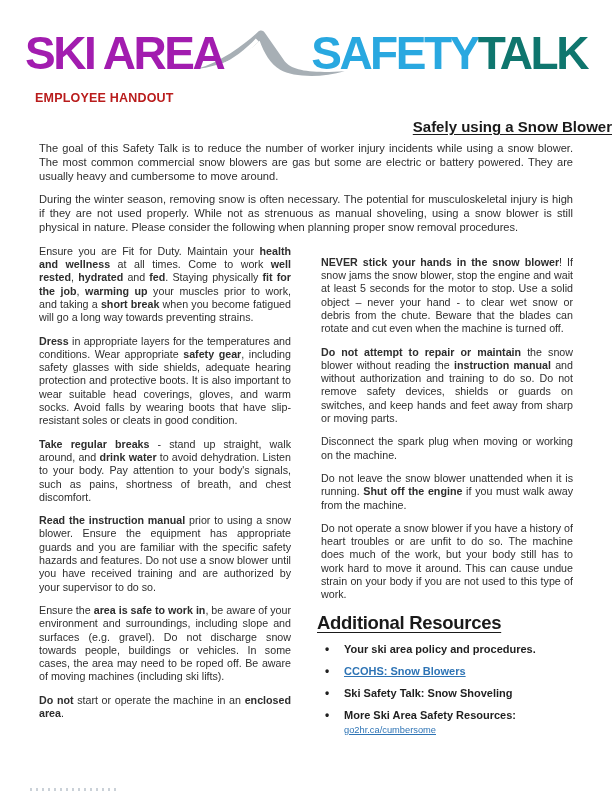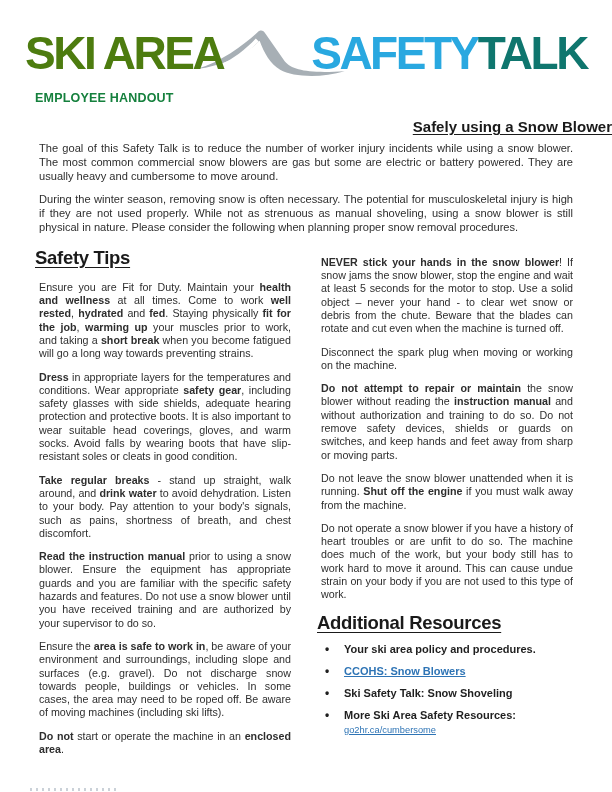--- a/index.html
+++ b/index.html
@@ -4,21 +4,21 @@
 <style>
   html,body{margin:0;padding:0;background:#ffffff;}
   .page{
     width:612px;height:792px;position:relative;margin:0 auto;background:#fff;
     font-family:"Liberation Sans",sans-serif;color:#2e2e2e;overflow:hidden;
   }
   
   .logo{display:flex;align-items:flex-end;justify-content:center;padding-top:13px;height:63px;}
   .logo-text{font-weight:700;font-size:46px;letter-spacing:-2.5px;line-height:1;position:relative;z-index:1;white-space:pre;}
   .mountain{width:152px;height:60px;margin:0 -36px -7px -28px;flex:0 0 auto;z-index:0;}
-  .handout{margin:15px 35px 0;font-weight:700;font-size:12.5px;color:#15803d;letter-spacing:.2px;}
+  .handout{margin:15px 35px 0;font-weight:700;font-size:12.5px;color:#b91c1c;letter-spacing:.2px;}
   .title{margin:13px 0 7px;text-align:right;font-size:15px;font-weight:700;color:#1a1a1a;
          text-decoration:underline;text-underline-offset:2px;}
   
   .intro{margin:0 35px;}
   .para{margin:0 4px 10px;font-size:10.7px;line-height:13.3px;text-align:justify;color:#2e2e2e;}
   .intro .para{font-size:11.1px;line-height:13.8px;margin-bottom:10px;text-align:justify;}
   .columns{display:flex;gap:22px;margin:4px 35px 0;}
   .col{width:260px;}
   h2.sec{font-size:18.5px;font-weight:700;color:#1a1a1a;margin:2px 0 12px;
          text-decoration:underline;text-underline-offset:3px;letter-spacing:-.3px;}
@@ -34,55 +34,54 @@
   
   .footer-frag{position:absolute;left:30px;top:788px;width:88px;height:3px;opacity:.75;
                background:repeating-linear-gradient(90deg,#b9c2cb 0 2px,transparent 2px 6px);}
 </style>
 </head>
 <body>
 
 <div class="page">
 
   <header class="logo">
-    <span class="logo-text" style="color: #4d7c0f; text-align: center;">SKI AREA</span>
+    <span class="logo-text" style="color: #a21caf; text-align: center;">SKI AREA</span>
     <svg class="mountain" viewBox="0 0 200 62" xmlns="http://www.w3.org/2000/svg">
       <path class="mountain-fill" fill="#A7AFB5" d="M2,52 C36,42 64,20 82,4 C86,0 90,1 93,6 L118,42 C128,54 150,58 197,55 C166,64 130,63 112,53 C99,46 91,31 85,15 C68,32 38,48 2,52 Z"></path>
       <path fill="#ffffff" d="M80,12 C66,27 50,39 34,46 L46,46 C60,38 73,26 84,16 Z"></path>
     </svg>
     <span class="logo-text" style="color: rgb(41, 168, 224);">SAFETY</span>
       <span class="logo-text" style="color: #0f766e;">TALK</span>
   </header>
 
   <div class="handout">EMPLOYEE HANDOUT</div>
 
   <h1 class="title">Safely using a Snow Blower</h1>
 
   <section class="intro">
       <p class="para"><span>The goal of this Safety Talk is to reduce the number of worker injury incidents while using a snow blower.  The most common commercial snow blowers are gas but some are electric or battery powered. They are usually heavy and cumbersome to move around.</span></p>
       <p class="para"><span>During the winter season, removing snow is often necessary. The potential for musculoskeletal injury is high if they are not used properly. While not as strenuous as manual shoveling, using a snow blower is still physical in nature. Please consider the following when planning proper snow removal procedures.</span></p>
     </section>
 
   <div class="columns">
     <div class="col left">
-      <h2 class="sec">Safety Tips</h2>
       <div>
           <p class="para"><span>Ensure you are Fit for Duty.  Maintain your </span><span class="b">health and wellness</span><span> at all times. Come to work </span><span class="b">well rested</span><span>, </span><span class="b">hydrated</span><span> and </span><span class="b">fed</span><span>. Staying physically </span><span class="b">fit for the job</span><span>, </span><span class="b">warming up</span><span> your muscles prior to work, and taking a </span><span class="b">short break</span><span> when you become fatigued will go a long way towards preventing strains.</span></p>
           <p class="para"><span class="b">Dress</span><span> in appropriate layers for the temperatures and conditions. Wear appropriate </span><span class="b">safety gear</span><span>, including safety glasses with side shields, adequate hearing protection and protective boots. It is also important to wear suitable head coverings, gloves, and warm socks. Avoid falls by wearing boots that have slip-resistant soles or cleats in good condition.</span></p>
           <p class="para"><span class="b">Take regular breaks</span><span> - stand up straight, walk around, and </span><span class="b">drink water</span><span> to avoid dehydration. Listen to your body. Pay attention to your body's signals, such as pains, shortness of breath, and chest discomfort.</span></p>
           <p class="para"><span class="b">Read the instruction manual</span><span> prior to using a snow blower. Ensure the equipment has appropriate guards and you are familiar with the specific safety hazards and features. Do not use a snow blower until you have received training and are authorized by your supervisor to do so.</span></p>
           <p class="para"><span>Ensure the </span><span class="b">area is safe to work in</span><span>, be aware of your environment and surroundings, including slope and surfaces (e.g. gravel). Do not discharge snow towards people, buildings or vehicles. In some cases, the area may need to be roped off.  Be aware of moving machines (including ski lifts).</span></p>
           <p class="para"><span class="b">Do not</span><span> start or operate the machine in an </span><span class="b">enclosed area</span><span>.</span></p>
         </div>
     </div>
     <div class="col right">
       <div>
           <p class="para"><span class="b">NEVER stick your hands in the snow blower</span><span>! If snow jams the snow blower, stop the engine and wait at least 5 seconds for the motor to stop. Use a solid object – never your hand - to clear wet snow or debris from the chute. Beware that the blades can rotate and cut even when the machine is turned off.</span></p>
+          <p class="para"><span class="b">Do not attempt to repair or maintain</span><span> the snow blower without reading the </span><span class="b">instruction manual</span><span> and without authorization and training to do so. Do not remove safety devices, shields or guards on switches, and keep hands and feet away from sharp or moving parts.</span></p>
           <p class="para"><span>Disconnect the spark plug when moving or working on the machine.</span></p>
-          <p class="para"><span class="b">Do not attempt to repair or maintain</span><span> the snow blower without reading the </span><span class="b">instruction manual</span><span> and without authorization and training to do so. Do not remove safety devices, shields or guards on switches, and keep hands and feet away from sharp or moving parts.</span></p>
           <p class="para"><span>Do not leave the snow blower unattended when it is running. </span><span class="b">Shut off the engine</span><span> if you must walk away from the machine.</span></p>
           <p class="para"><span>Do not operate a snow blower if you have a history of heart troubles or are unfit to do so. The machine does much of the work, but your body still has to work hard to move it around.  This can cause undue strain on your body if you are not used to this type of work.</span></p>
         </div>
       <h2 class="sec">Additional Resources</h2>
       <ul class="res-list">
           <li><span>Your ski area policy and procedures.</span></li>
           <li><a class="link" href="#" style="color: rgb(46, 116, 181);">CCOHS: Snow Blowers</a></li>
           <li><span>Ski Safety Talk: Snow Shoveling</span></li>
           <li><span>More Ski Area Safety Resources: </span><a class="lsm" href="#" style="color: rgb(46, 116, 181);">go2hr.ca/cumbersome</a></li>
         </ul>

